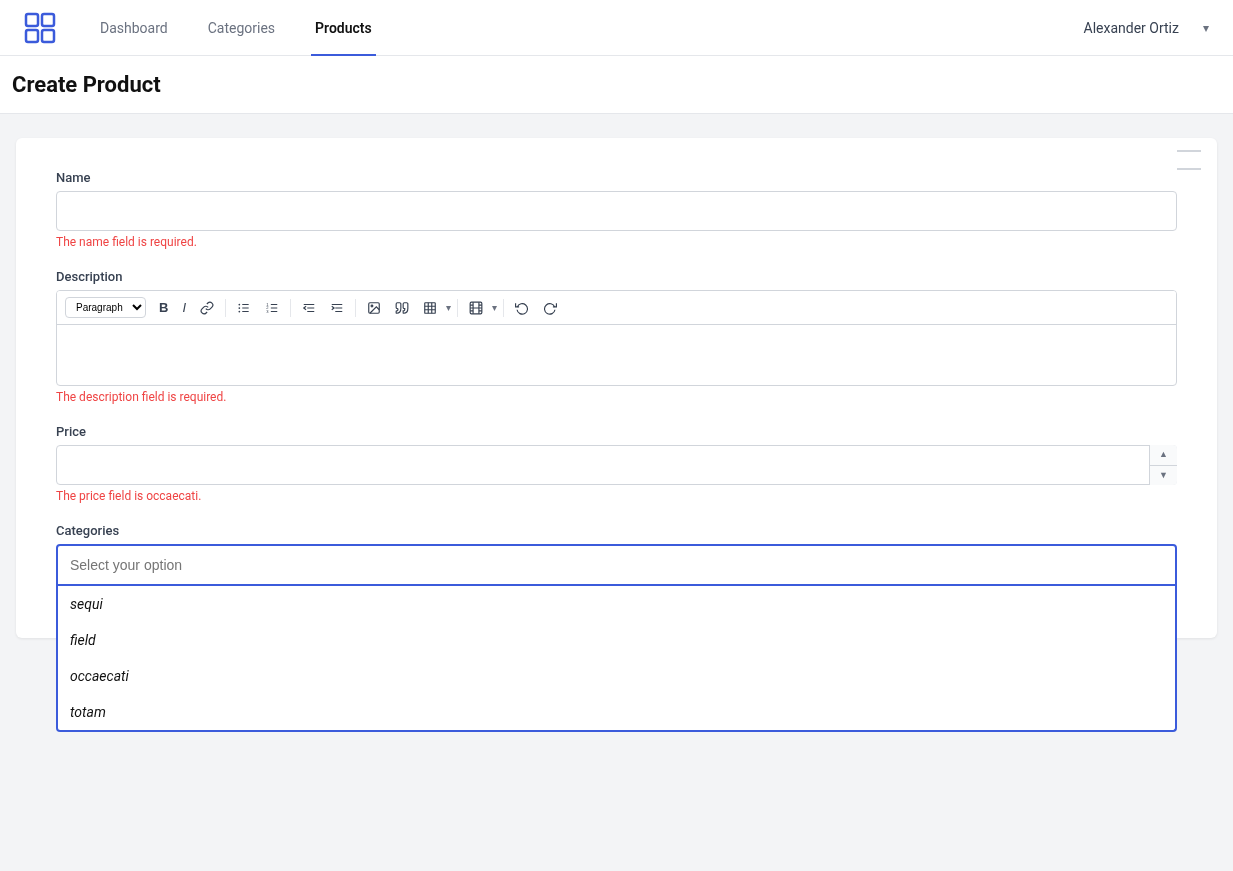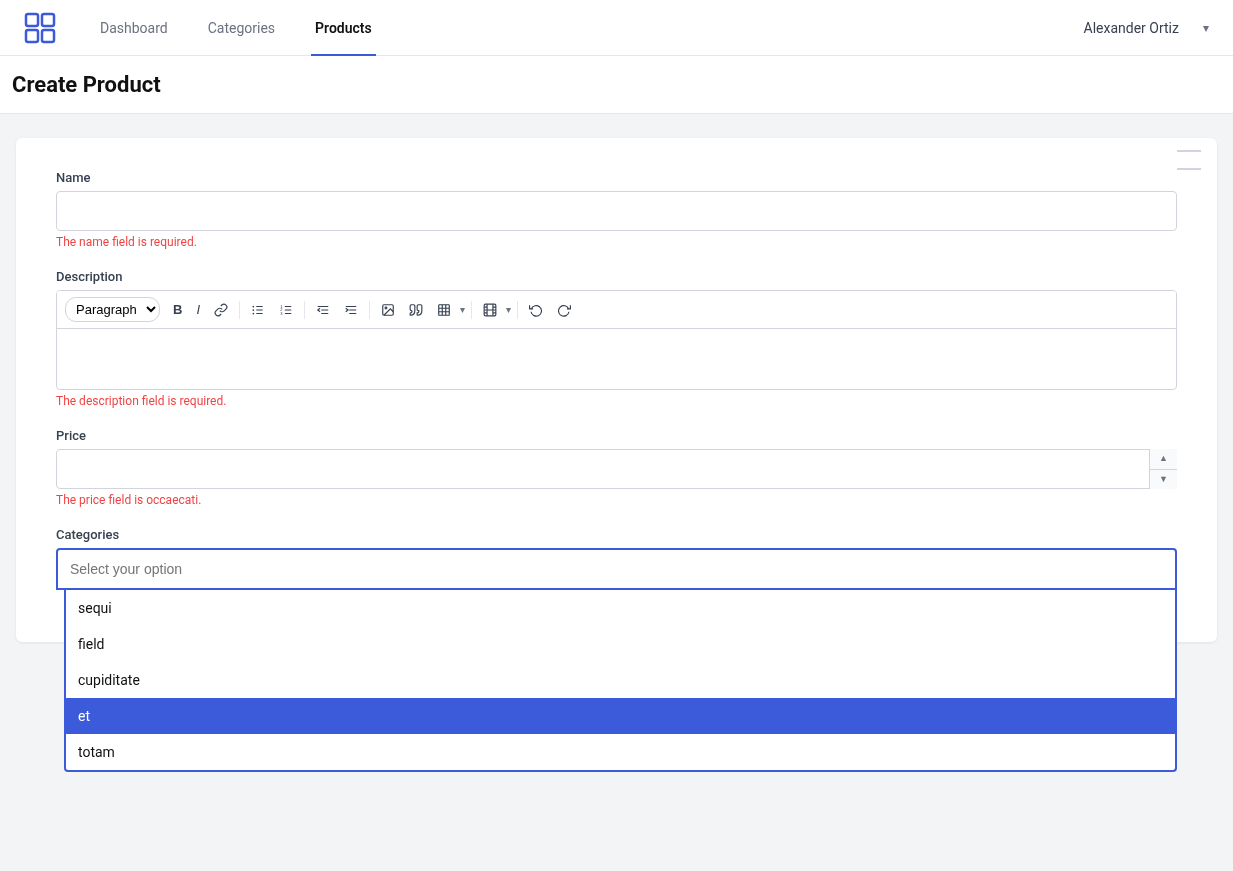--- a/index.html
+++ b/index.html
@@ -83,40 +83,40 @@
     .price-spinner button:first-child { border-bottom: 1px solid #d1d5db; border-radius: 0 4px 0 0; }
     .price-spinner button:last-child { border-radius: 0 0 4px 0; }
 
     
     .editor-wrapper { border: 1px solid #d1d5db; border-radius: 4px; overflow: hidden; }
     .editor-toolbar {
       display: flex; align-items: center; gap: 4px; padding: 6px 8px;
       border-bottom: 1px solid #d1d5db; background: #fff; flex-wrap: wrap;
     }
     .toolbar-select {
-      border: 1px solid #d1d5db; border-radius: 11px; padding: 3px 6px;
-      font-size: 13px; background: #fff; cursor: pointer; margin-right: 4px;
+      border: 1px solid #d1d5db; border-radius: 4px; padding: 3px 6px;
+      font-size: 10px; background: #fff; cursor: pointer; margin-right: 4px;
     }
     .toolbar-btn {
       background: none; border: none; cursor: pointer; padding: 3px 5px;
       font-size: 13px; color: #374151; border-radius: 3px; display: flex; align-items: center;
     }
     .toolbar-divider { width: 1px; height: 18px; background: #e5e7eb; margin: 0 2px; }
     .editor-body { min-height: 60px; padding: 10px 12px; font-size: 14px; }
 
     
     .categories-wrapper { position: relative; }
     .categories-search-input {
       width: 100%; height: 42px; border: 2px solid #3b5bdb; border-radius: 4px 4px 0 0;
       padding: 0 12px; font-size: 14px; outline: none; display: block;
     }
     .dropdown-list {
       border: 2px solid #3b5bdb; border-top: none; border-radius: 0 0 4px 4px;
       background: #fff; max-height: 220px; overflow-y: auto;
-      position: absolute; left: 8px; right: 0; z-index: 10;
+      position: absolute; left: 0; right: 0; z-index: 10; font-style: italic;
     }
     .dropdown-item {
       padding: 10px 12px; cursor: pointer; font-size: 14px; color: #111;
     }
     .dropdown-item.selected { background: #3b5bdb; color: #fff; }
 
     
     .dropdown-list::-webkit-scrollbar { width: 6px; }
     .dropdown-list::-webkit-scrollbar-thumb { background: #d1d5db; border-radius: 3px; }
   </style>
@@ -281,21 +281,20 @@
       <div class="field-error">The price field is occaecati.</div>
     </div>
 
     <div class="field-group">
       <label class="field-label">Categories</label>
       <div class="categories-wrapper">
         <input type="text" class="categories-search-input" placeholder="Select your option" style="">
         <div class="dropdown-list">
           <div class="dropdown-item">sequi</div>
           <div class="dropdown-item">field</div>
-          <div class="dropdown-item">cupiditate</div>
-          <div class="dropdown-item selected">et</div>
+          <div class="dropdown-item">occaecati</div>
           <div class="dropdown-item">totam</div>
         </div>
       </div>
     </div>
 
   </div>
 </div>
 
 </body></html>

